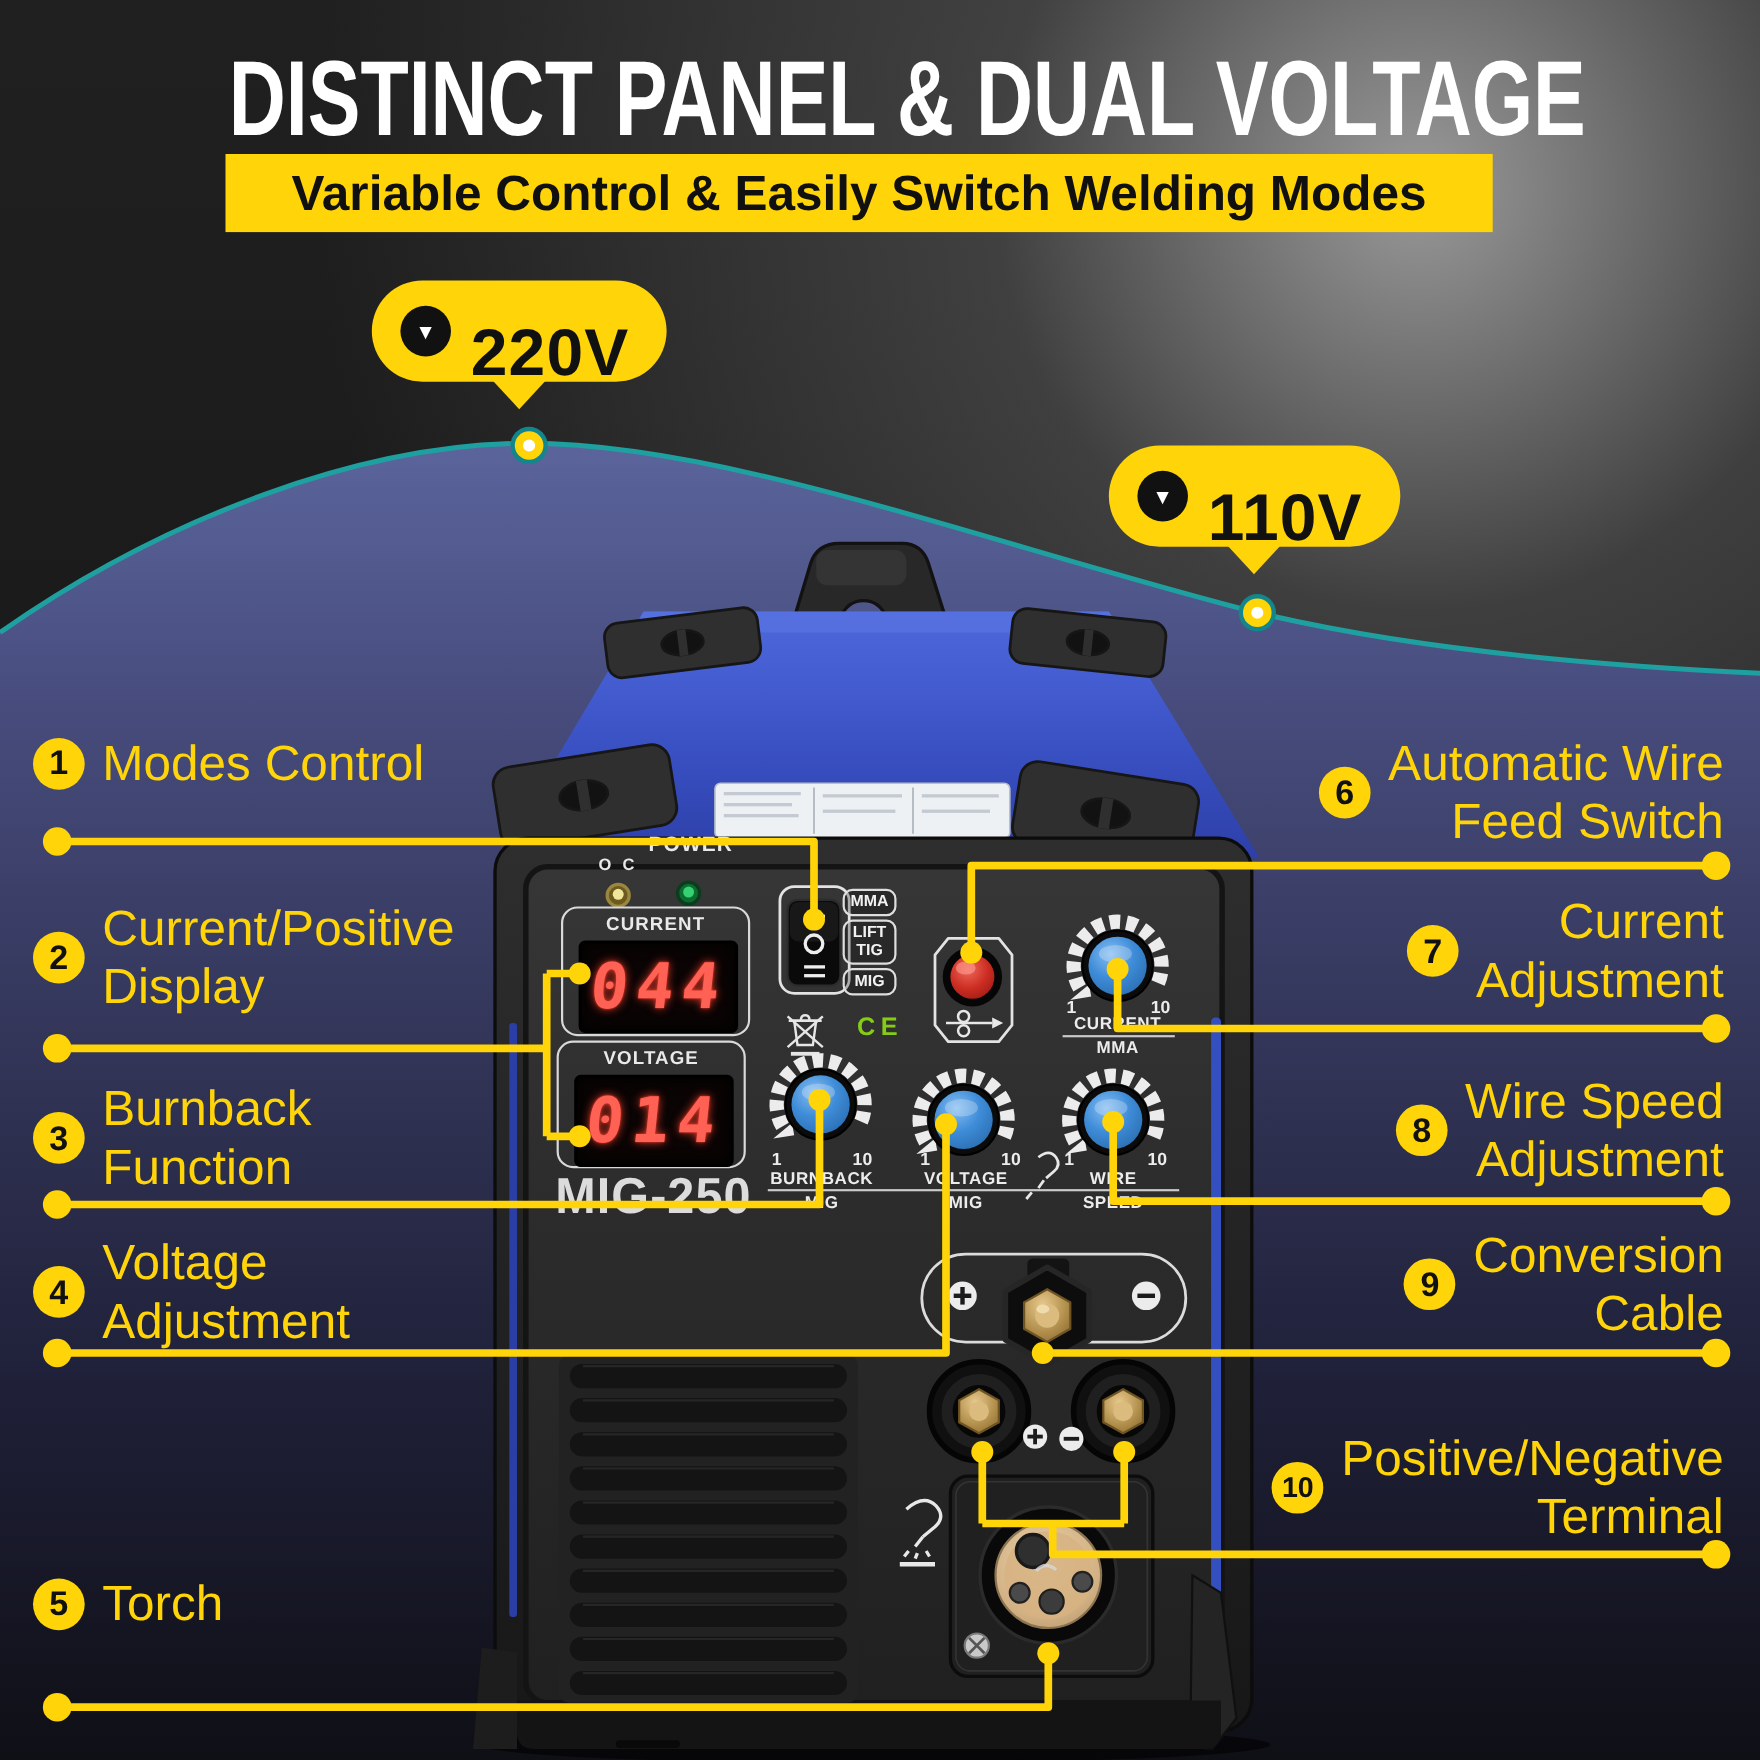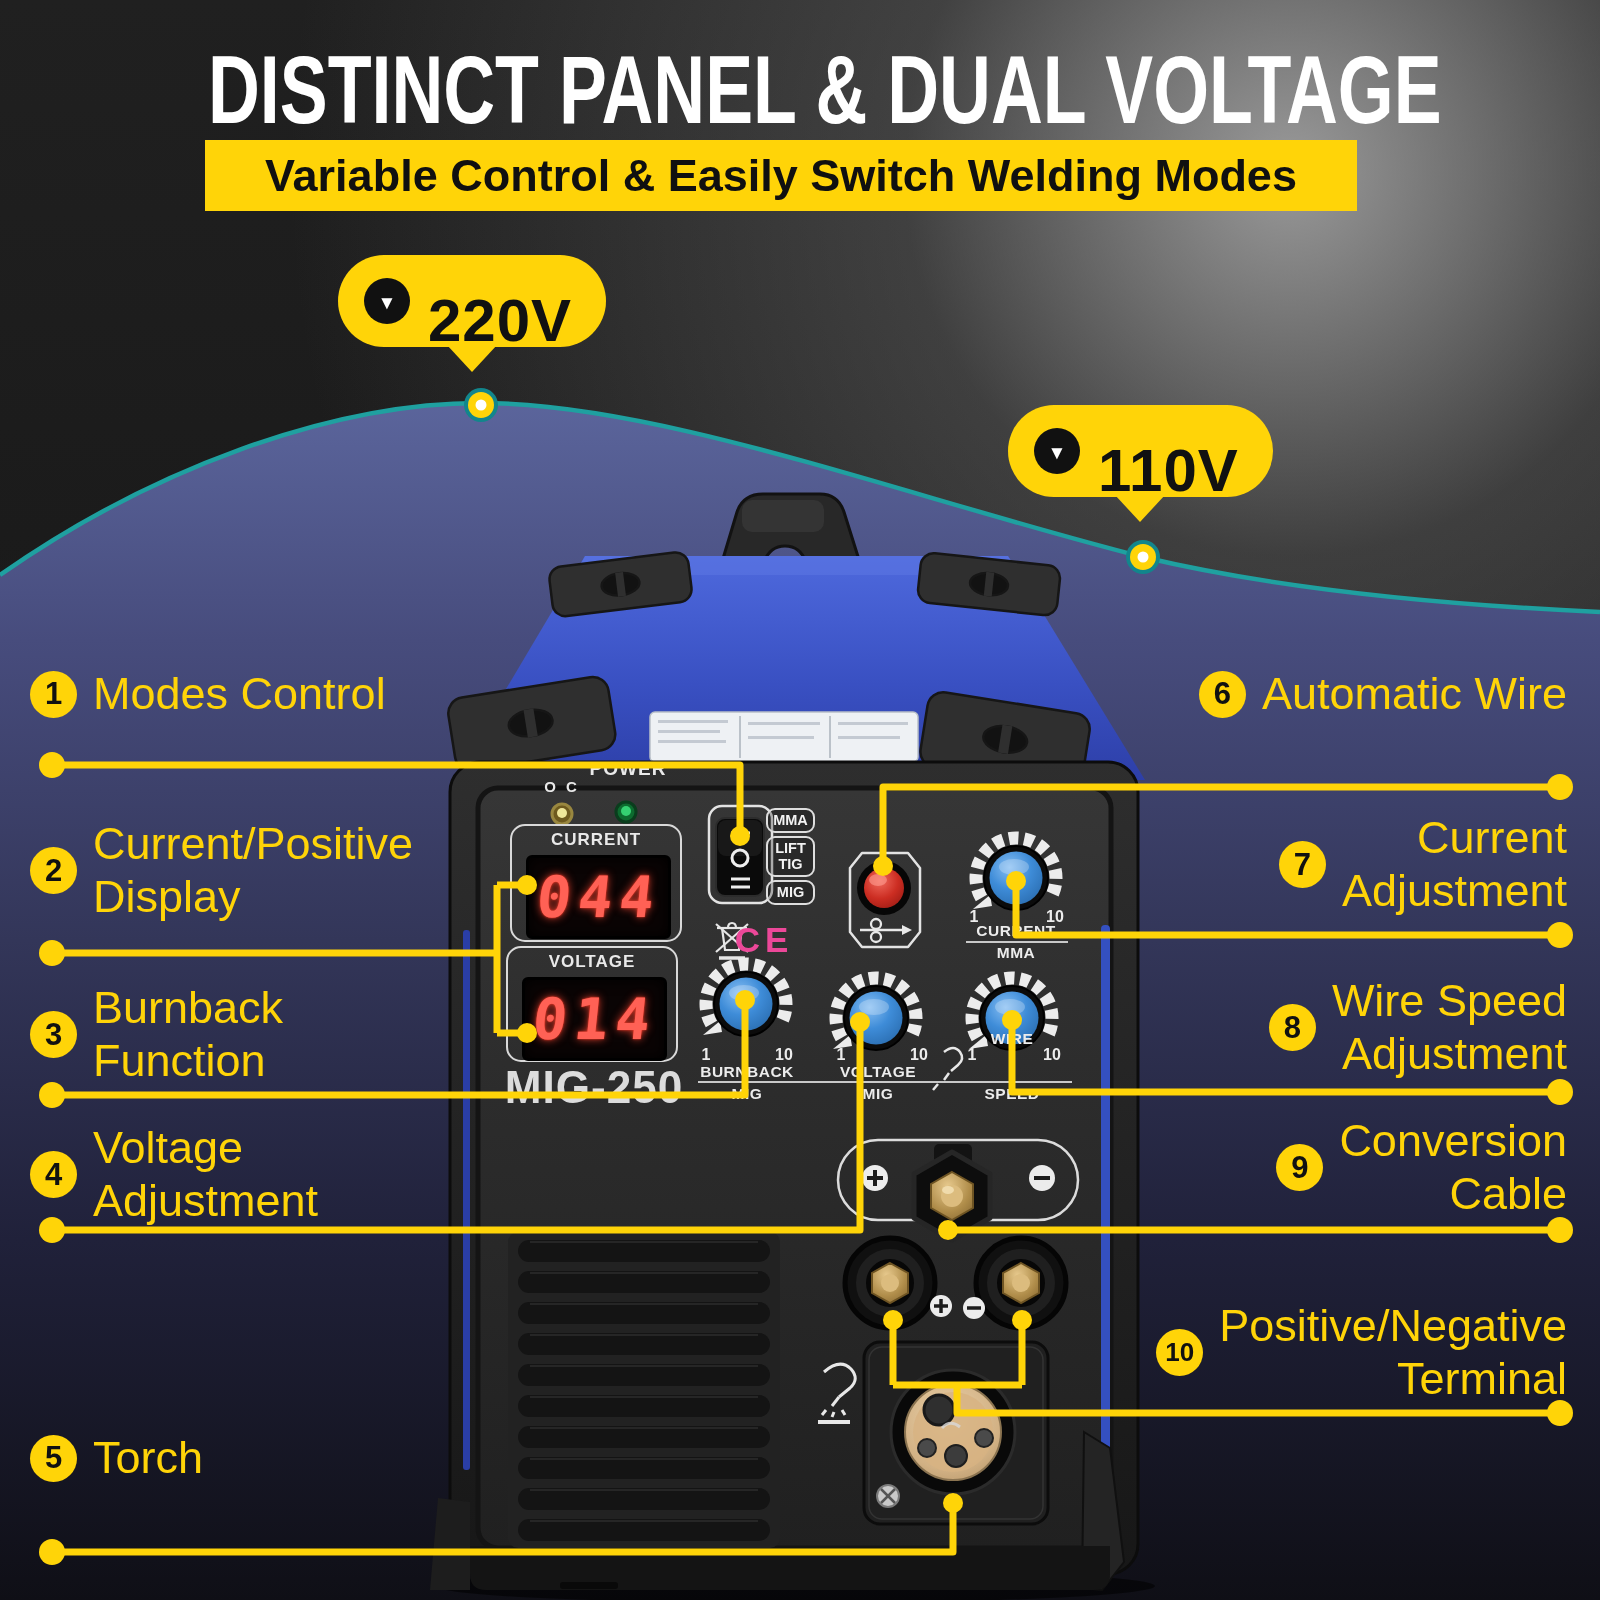--- a/index.html
+++ b/index.html
@@ -49,22 +49,22 @@
           color:#ff6155;letter-spacing:7px;transform:skewX(-6deg);
           text-shadow:0 0 9px rgba(255,70,50,.85),0 0 2px #ff2d1e;}
   .modebox{box-sizing:border-box;width:49px;border:2.5px solid #dedede;border-radius:9px;
            background:rgba(8,8,8,.25);color:#f2f2f2;font-size:14.5px;font-weight:bold;
            text-align:center;line-height:1.06;padding:3px 0;margin-bottom:3px;}
   .knobnum{position:absolute;color:#ececec;font-size:16px;font-weight:bold;transform:translateX(-50%);}
   .knoblabel{position:absolute;color:#ececec;font-size:15.5px;font-weight:bold;transform:translateX(-50%);letter-spacing:.5px;}
   .rule{position:absolute;height:2px;background:#c9c9c9;}
   #model{position:absolute;left:594px;top:1060px;transform:translateX(-50%) scaleX(.96);
          color:#dcdcdc;font-size:46px;font-weight:bold;letter-spacing:1px;white-space:nowrap;}
-  #ce{position:absolute;left:764px;top:920px;transform:translateX(-50%);
-      color:#ec4899;font-size:35px;font-weight:bold;letter-spacing:5px;}
+  #ce{position:absolute;left:800px;top:920px;transform:translateX(-50%);
+      color:#84cc16;font-size:23px;font-weight:bold;letter-spacing:5px;}
 </style>
 </head>
 <body>
 
 <div id="stage">
   <div id="bg"></div>
 
   <svg width="1600" height="1600" viewBox="0 0 1600 1600">
     <defs>
       <linearGradient id="waveGrad" x1="0" y1="400" x2="0" y2="1600" gradientUnits="userSpaceOnUse">
@@ -396,21 +396,21 @@
   <div class="rule" style="left:698px;top:1081px;width:374px;"></div>
   <div class="knoblabel" style="left:747px;top:1085px;">MIG</div>
 
   <div class="knobnum" style="left:841px;top:1046px;">1</div>
   <div class="knobnum" style="left:919px;top:1046px;">10</div>
   <div class="knoblabel" style="left:878px;top:1063px;">VOLTAGE</div>
   <div class="knoblabel" style="left:878px;top:1085px;">MIG</div>
 
   <div class="knobnum" style="left:972px;top:1046px;">1</div>
   <div class="knobnum" style="left:1052px;top:1046px;">10</div>
-  <div class="knoblabel" style="left:1012px;top:1030px;">WIRE</div>
+  <div class="knoblabel" style="left:1012px;top:1063px;">WIRE</div>
   <div class="knoblabel" style="left:1012px;top:1085px;">SPEED</div>
 
   <svg width="1600" height="1600" viewBox="0 0 1600 1600" style="pointer-events:none;">
     <g stroke="#ffd408" stroke-width="7" fill="none" stroke-linejoin="round">
       <path d="M52,765 H740 V832"></path>
       <path d="M52,953 H497 M497,885 V1033 M497,885 H525 M497,1033 H525"></path>
       <path d="M52,1095 H745 V1002"></path>
       <path d="M52,1230 H860 V1025"></path>
       <path d="M52,1552 H953 V1505"></path>
       <path d="M1560,787 H883 V866"></path>
@@ -466,21 +466,21 @@
   </div>
   <div class="callout left" style="left:30px;top:1432px;">
     <span class="num">5</span>
     <span class="ctext"><span>Torch</span><br>
       </span>
   </div>
 
   <div class="callout right" style="right:33px;top:668px;">
     <span class="num">6</span>
     <span class="ctext"><span>Automatic Wire</span><br>
-      </span>
+      <span>Feed Switch</span></span>
   </div>
   <div class="callout right" style="right:33px;top:812px;">
     <span class="num">7</span>
     <span class="ctext"><span>Current</span><br>
       <span>Adjustment</span></span>
   </div>
   <div class="callout right" style="right:33px;top:975px;">
     <span class="num">8</span>
     <span class="ctext"><span>Wire Speed</span><br>
       <span>Adjustment</span></span>

